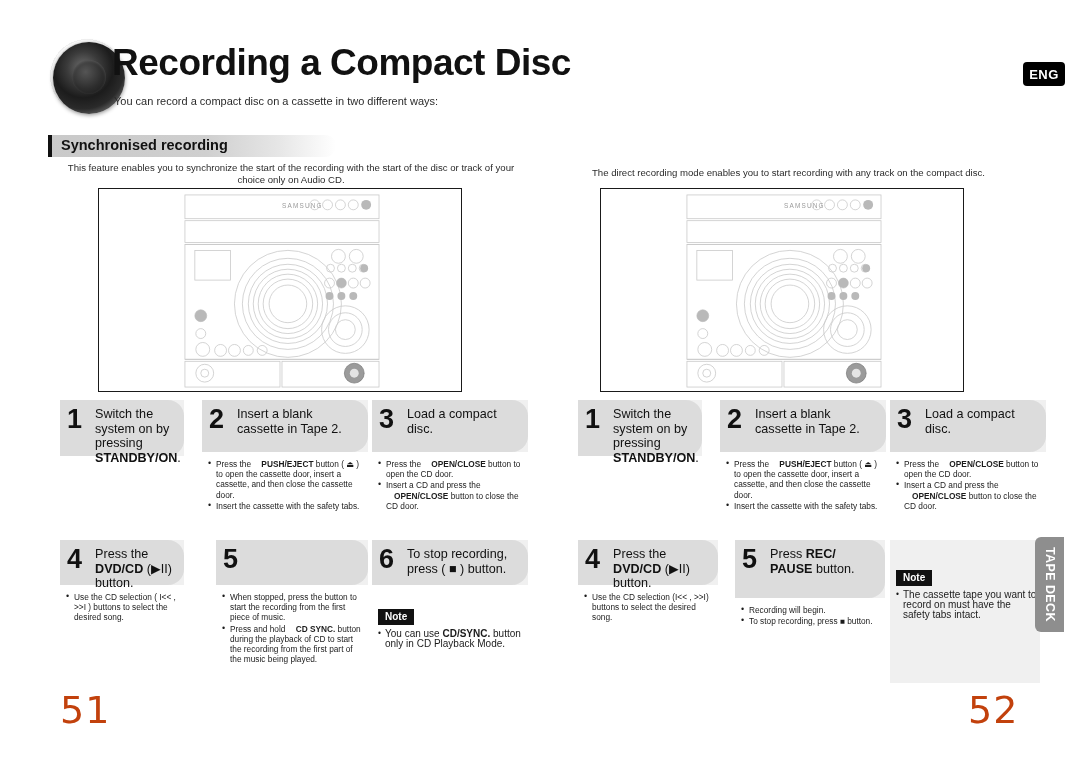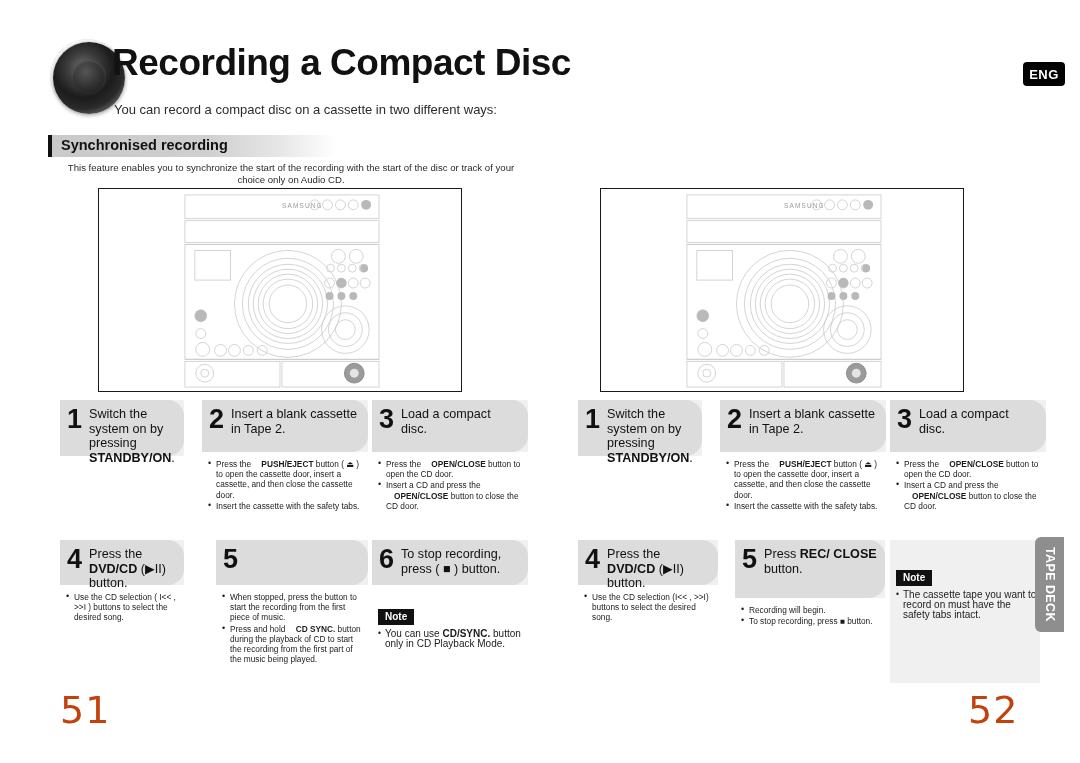--- a/index.html
+++ b/index.html
@@ -42,22 +42,22 @@
     background:radial-gradient(circle at 40% 35%, #555 0%, #2e2e2e 55%, #161616 100%);
     box-shadow:inset 0 1px 3px rgba(255,255,255,.18);
   }
 
   .title{
     position:absolute;left:112px;top:42px;
     font-size:37px;font-weight:bold;letter-spacing:-0.5px;
     color:#111;white-space:nowrap;
   }
   .subtitle{
-    position:absolute;left:114px;top:102px;
-    font-size:13px;color:#2b2b2b;white-space:nowrap;
+    position:absolute;left:114px;top:95px;
+    font-size:11px;color:#2b2b2b;white-space:nowrap;
   }
   .eng-badge{
     position:absolute;left:1023px;top:62px;width:42px;height:24px;
     background:#000;border-radius:4px;color:#fff;
     font-size:13px;font-weight:bold;
     display:flex;align-items:center;justify-content:center;
     letter-spacing:.5px;
   }
 
   
@@ -87,21 +87,21 @@
   .stepbox{position:absolute;box-sizing:border-box;}
   .stephead{
     position:relative;background:#dcdcdc;border-radius:0 16px 16px 0;
     display:flex;align-items:flex-start;padding:6px 8px 7px 7px;box-sizing:border-box;
   }
   .stepnum{
     font-size:27px;font-weight:bold;line-height:25px;color:#111;
     margin-right:7px;flex:0 0 auto;padding-top:1px;
   }
   .steptext{
-    font-size:12.6px;line-height:14.6px;color:#111;padding-top:1px;
+    font-size:12.6px;line-height:14.6px;color:#111;padding-top:1px;margin-left:6px;
   }
   .steptext b{font-weight:bold;}
   .stepbody{
     background:#fff;padding:7px 6px 6px 6px;box-sizing:border-box;
   }
   .bullets{margin:0;padding:0;list-style:none;}
   .bullets li{
     position:relative;padding-left:8px;margin-bottom:1px;
     font-size:8.3px;line-height:10.2px;color:#1b1b1b;
   }
@@ -307,20 +307,21 @@
     <div class="note-badge">Note</div>
     <div class="note-body">
       <ul>
           <li>You can use <b>CD/SYNC.</b> button only in CD Playback Mode.</li>
         </ul>
     </div>
   </div>
 
   <div class="pgnum" style="left:60px;top:688px;">51</div>
 
+  <div class="sec-desc" style="left:592px;top:167px;width:420px;">The direct recording mode enables you to start recording with any track on the compact disc.</div>
 
   <div class="prod" style="left:600px;top:188px;width:364px;height:204px;">
     <svg viewBox="0 0 364 204" xmlns="http://www.w3.org/2000/svg">
       <g stroke="#c9c9c9" stroke-width="0.8" fill="none">
         <rect x="86" y="6" width="196" height="24" fill="#fff"></rect>
         <rect x="86" y="32" width="196" height="22" fill="#fff"></rect>
         <rect x="86" y="56" width="196" height="116" fill="#fff"></rect>
         <rect x="86" y="174" width="96" height="26" fill="#fff"></rect>
         <rect x="184" y="174" width="98" height="26" fill="#fff"></rect>
         <rect x="96" y="62" width="36" height="30" fill="#fff"></rect>
@@ -426,21 +427,21 @@
       <ul class="bullets">
           <li>Use the CD selection (I&lt;&lt; , &gt;&gt;I) buttons to select the desired song.</li>
         </ul>
     </div>
   </div>
 
   <div class="stepcol-bg" style="left:735px;top:540px;width:150px;height:143px;"></div>
   <div class="stepbox" style="left:735px;top:540px;width:150px;">
     <div class="stephead" style="height:58px;">
       <div class="stepnum">5</div>
-      <div class="steptext">Press <b>REC/ CLOSE</b> button.</div>
+      <div class="steptext">Press <b>REC/ PAUSE</b> button.</div>
     </div>
     <div class="stepbody" style="height:85px;">
       <ul class="bullets">
           <li>Recording will begin.</li>
           <li>To stop recording, press ■ button.</li>
         </ul>
     </div>
   </div>
 
   <div class="stepcol-bg" style="left:890px;top:540px;width:150px;height:143px;"></div>

